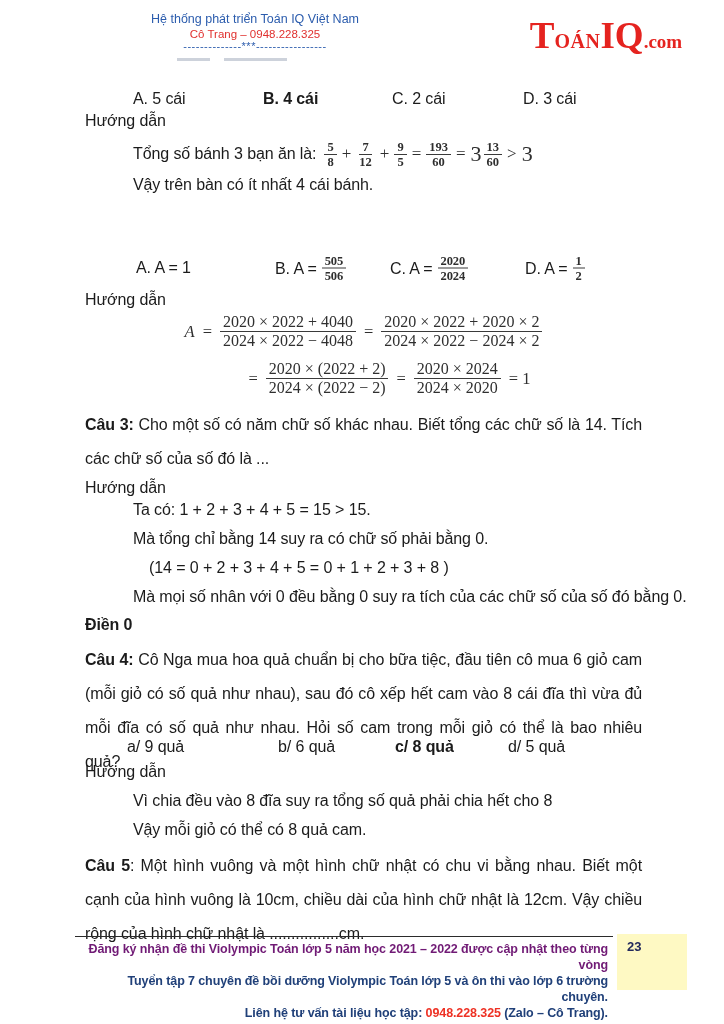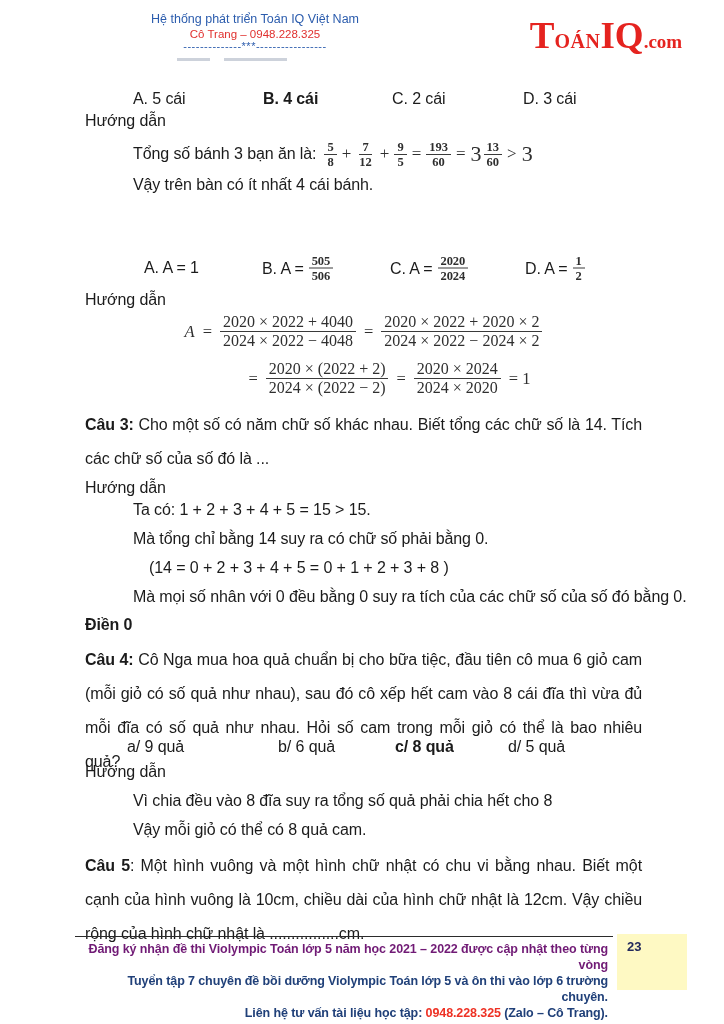--- a/index.html
+++ b/index.html
@@ -120,24 +120,24 @@
         <span class="den">60</span>
       </span>
     <span class="op">&gt;</span>
     <span class="bignum">3</span>
   </div>
 
   <div class="abs line ind" style="top:176px;">Vậy trên bàn có ít nhất 4 cái bánh.</div>
 
 
   <div class="abs row" style="top:247px;">
-    <span class="ans" style="left:144px;justify-content:center;">
+    <span class="ans" style="left:136px;justify-content:center;">
       <span>A. A = 1</span>
     </span>
-    <span class="ans" style="left:262px;justify-content:center;">
+    <span class="ans" style="left:275px;justify-content:center;">
       <span>B. A =</span>
       <span class="frac frac-sm">
           <span class="num">505</span>
           <span class="den">506</span>
         </span>
     </span>
     <span class="ans" style="left:390px;">
       <span>C. A =</span>
       <span class="frac frac-sm">
           <span class="num">2020</span>

